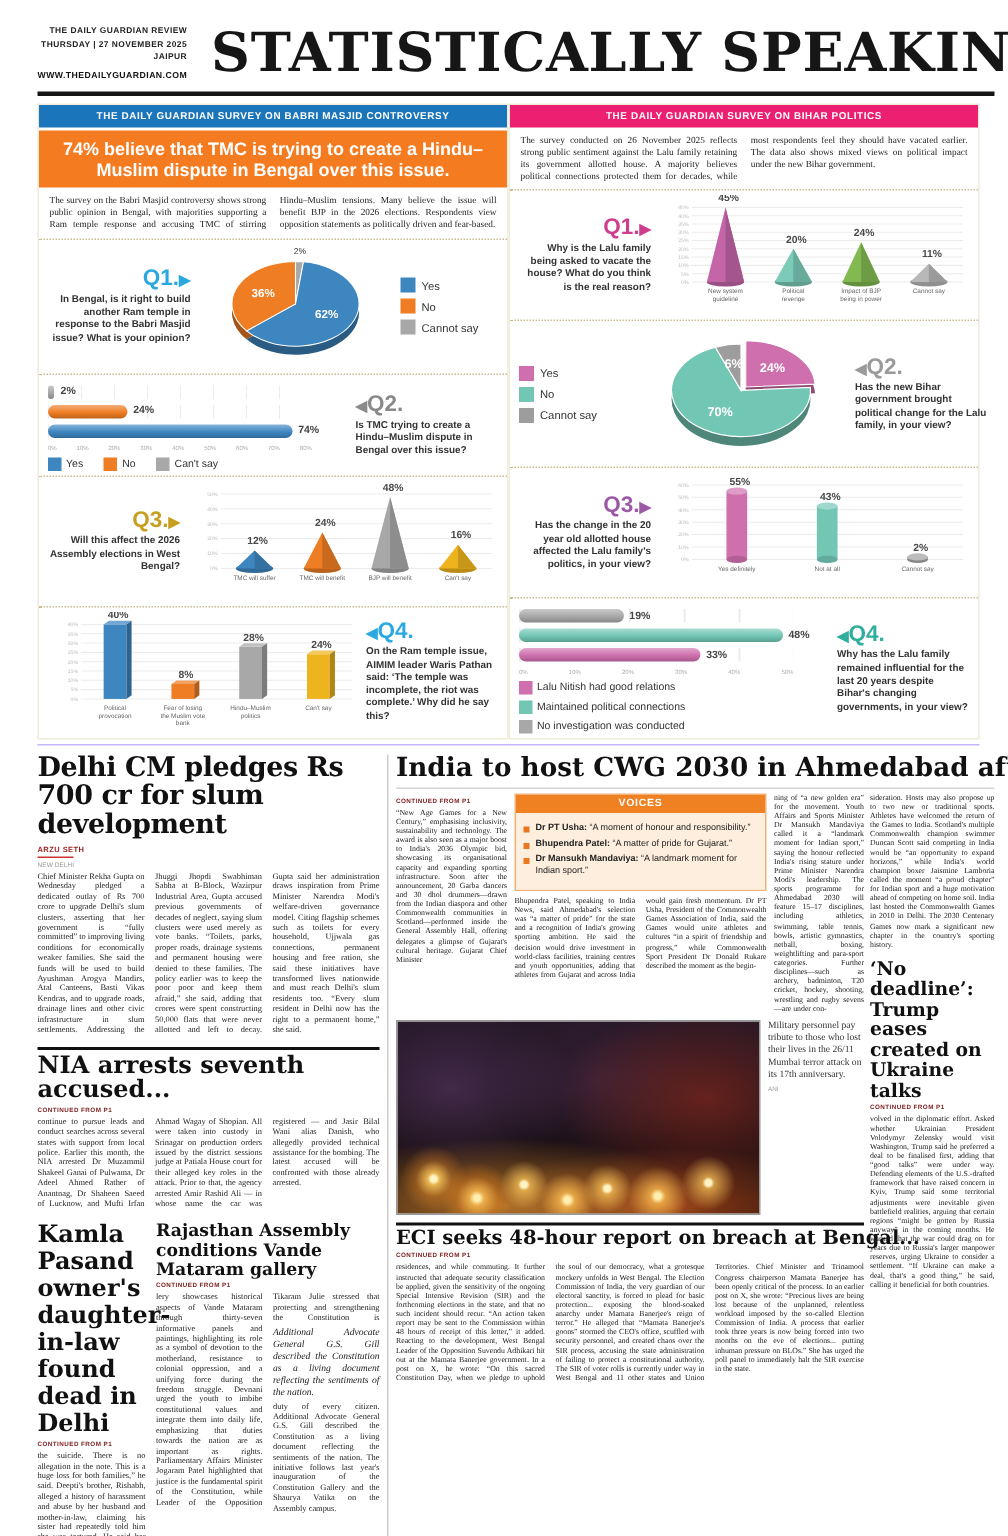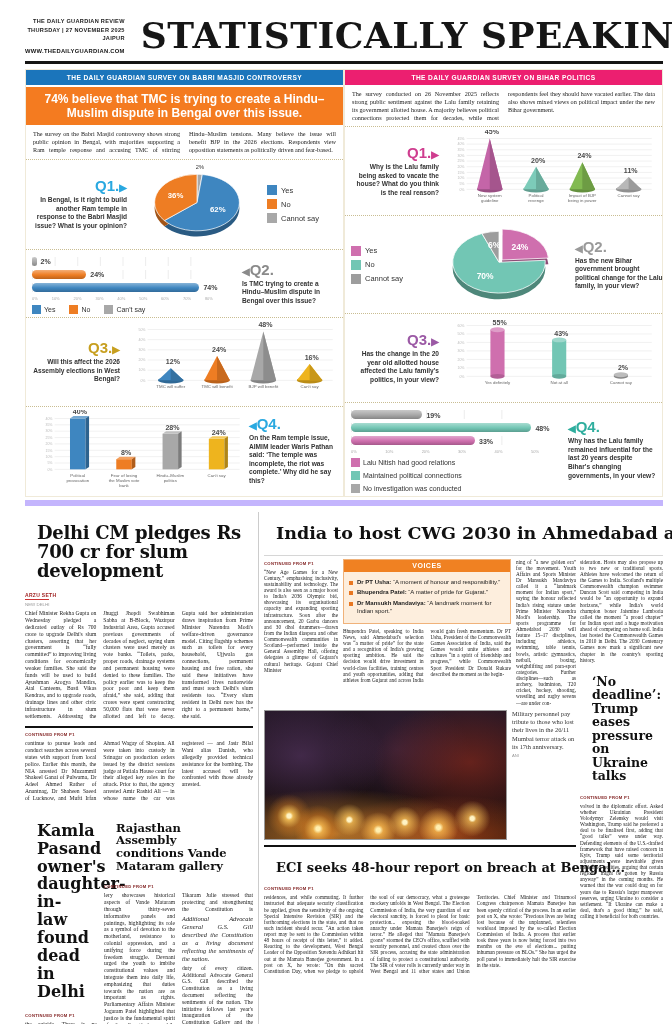--- a/index.html
+++ b/index.html
@@ -8,21 +8,21 @@
   
   .masthead{display:flex;align-items:flex-end;padding:14px 10px 2px 25px;}
   .mh-left{width:158px;font-family:"Liberation Sans",sans-serif;font-weight:bold;
            font-size:5.6px;line-height:1.5;color:#222;letter-spacing:.3px;}
   .mh-lines{text-align:right;}
   .mh-web{text-align:left;margin-top:5px;font-size:5.8px;color:#111;}
   .mh-title{margin:0 0 0 16px;font-family:"DejaVu Serif",serif;font-weight:600;
             font-size:36px;letter-spacing:.5px;color:#161616;white-space:nowrap;}
   .rule{height:3px;background:#151515;margin:3px 9px 0 25px;}
   
-  .surveys{display:flex;gap:0;margin:5px 9px 0 25px;border-bottom:6px solid #c4b5fd;padding-bottom:3px;}
+  .surveys{display:flex;gap:0;margin:5px 19px 0 25px;border-bottom:1px solid #c4b5fd;padding-bottom:3px;}
   .panel{flex:1;min-width:0;border:1px solid #f0ead9;background:#fff;}
   .kicker{font-family:"Liberation Sans",sans-serif;font-weight:bold;color:#fff;
           font-size:6.6px;letter-spacing:.4px;text-align:center;padding:4px 2px;}
   .kicker.babri{background:#1b75bb;}
   .kicker.bihar{background:#ec1f70;}
   .banner{font-family:"Liberation Sans",sans-serif;font-weight:bold;color:#fff;
           font-size:12px;line-height:1.18;text-align:center;padding:5px 10px;margin-top:2px;}
   .banner.babri{background:#f47b20;}
   .banner.bihar{background:#2bb3c7;}
   .intro{columns:2;column-gap:9px;font-size:6.2px;line-height:1.3;text-align:justify;
@@ -52,21 +52,21 @@
           font:bold 7px "Liberation Sans",sans-serif;color:#444;white-space:nowrap;}
   .hb-axis{display:flex;justify-content:space-between;margin:2px 24px 0 0;
            font:4px "Liberation Sans",sans-serif;color:#aaa;}
   .legend-h{display:flex;flex-wrap:wrap;gap:4px 14px;margin-top:4px;font-family:"Liberation Sans",sans-serif;}
   .legend-h .lg-item{font-size:7px;color:#333;display:inline-flex;align-items:center;}
   .legend-h .lg-item i{width:9px;height:9px;margin-right:3px;flex:none;}
   
   .bottom{display:flex;gap:5px;margin:6px 9px 0 25px;}
   .left-block{width:228px;flex:none;border-right:1px solid #ccc;padding-right:5px;}
   .right-block{flex:1;min-width:0;}
-  h2,h3,h4{font-family:"DejaVu Serif",serif;color:#111;margin:12px;}
+  h2,h3,h4{font-family:"DejaVu Serif",serif;color:#111;margin:0;}
   .delhi h2{font-size:18px;line-height:1.04;letter-spacing:-.3px;}
   .byline{margin:4px 0 3px 0;font-family:"Liberation Sans",sans-serif;}
   .by-name{display:block;font-size:5px;font-weight:bold;color:#9c1c1c;letter-spacing:.3px;}
   .by-city{display:block;font-size:4.4px;color:#999;margin-top:1px;}
   .by-rule{width:24px;height:1px;background:#c33;margin:1px 0 2px 0;}
   .t-body{font-size:5.6px;line-height:1.22;text-align:justify;color:#1a1a1a;}
   .cols-3{columns:3;column-gap:7px;}
   .cols-2{columns:2;column-gap:7px;}
   .continued{font:bold 4.2px "Liberation Sans",sans-serif;color:#7d1a1a;letter-spacing:.3px;
              margin:2px 0 3px 0;}
@@ -488,20 +488,21 @@
         <h2>Delhi CM pledges Rs 700 cr for slum development</h2>
         <div class="byline">
           <span class="by-name">ARZU SETH</span>
           <div class="by-rule"></div>
           <span class="by-city">NEW DELHI</span>
         </div>
         <div class="t-body cols-3">Chief Minister Rekha Gupta on Wednesday pledged a dedicated outlay of Rs 700 crore to upgrade Delhi's slum clusters, asserting that her government is “fully committed” to improving living conditions for economically weaker families. She said the funds will be used to build Ayushman Arogya Mandirs, Atal Canteens, Basti Vikas Kendras, and to upgrade roads, drainage lines and other civic infrastructure in slum settlements. Addressing the Jhuggi Jhopdi Swabhiman Sabha at B-Block, Wazirpur Industrial Area, Gupta accused previous governments of decades of neglect, saying slum clusters were used merely as vote banks. “Toilets, parks, proper roads, drainage systems and permanent housing were denied to these families. The policy earlier was to keep the poor poor and keep them afraid,” she said, adding that crores were spent constructing 50,000 flats that were never allotted and left to decay. Gupta said her administration draws inspiration from Prime Minister Narendra Modi's welfare-driven governance model. Citing flagship schemes such as toilets for every household, Ujjwala gas connections, permanent housing and free ration, she said these initiatives have transformed lives nationwide and must reach Delhi's slum residents too. “Every slum resident in Delhi now has the right to a permanent home,” she said.</div>
       </article>
 
       <article class="nia">
+        <h3>NIA arrests seventh accused...</h3>
         <div class="continued">CONTINUED FROM P1</div>
         <div class="t-body cols-3">continue to pursue leads and conduct searches across several states with support from local police. Earlier this month, the NIA arrested Dr Muzammil Shakeel Ganai of Pulwama, Dr Adeel Ahmed Rather of Anantnag, Dr Shaheen Saeed of Lucknow, and Mufti Irfan Ahmad Wagay of Shopian. All were taken into custody in Srinagar on production orders issued by the district sessions judge at Patiala House court for their alleged key roles in the attack. Prior to that, the agency arrested Amir Rashid Ali — in whose name the car was registered — and Jasir Bilal Wani alias Danish, who allegedly provided technical assistance for the bombing. The latest accused will be confronted with those already arrested.</div>
       </article>
 
       <div class="bottom-row">
         <article class="kamla">
           <h4>Kamla Pasand owner's daughter-in-law found dead in Delhi</h4>
           <div class="continued">CONTINUED FROM P1</div>
           <div class="t-body">the suicide. There is no allegation in the note. This is a huge loss for both families,” he said. Deepti's brother, Rishabh, alleged a history of harassment and abuse by her husband and mother-in-law, claiming his sister had repeatedly told him she was tortured. He said her relationship with Harpreet had been troubled for years and that he suspected foul play. “I just want justice,” he said. Police are continuing their investigation.</div>
         </article>
@@ -553,21 +554,21 @@
           <div class="eci">
             <h3>ECI seeks 48-hour report on breach at Bengal...</h3>
             <div class="continued">CONTINUED FROM P1</div>
             <div class="t-body cols-3">residences, and while commuting. It further instructed that adequate security classification be applied, given the sensitivity of the ongoing Special Intensive Revision (SIR) and the forthcoming elections in the state, and that no such incident should recur. “An action taken report may be sent to the Commission within 48 hours of receipt of this letter,” it added. Reacting to the development, West Bengal Leader of the Opposition Suvendu Adhikari hit out at the Mamata Banerjee government. In a post on X, he wrote: “On this sacred Constitution Day, when we pledge to uphold the soul of our democracy, what a grotesque mockery unfolds in West Bengal. The Election Commission of India, the very guardian of our electoral sanctity, is forced to plead for basic protection... exposing the blood-soaked anarchy under Mamata Banerjee's reign of terror.” He alleged that “Mamata Banerjee's goons” stormed the CEO's office, scuffled with security personnel, and created chaos over the SIR process, accusing the state administration of failing to protect a constitutional authority. The SIR of voter rolls is currently under way in West Bengal and 11 other states and Union Territories. Chief Minister and Trinamool Congress chairperson Mamata Banerjee has been openly critical of the process. In an earlier post on X, she wrote: “Precious lives are being lost because of the unplanned, relentless workload imposed by the so-called Election Commission of India. A process that earlier took three years is now being forced into two months on the eve of elections... putting inhuman pressure on BLOs.” She has urged the poll panel to immediately halt the SIR exercise in the state.</div>
           </div>
         </div>
 
         <div class="rail">
           <div class="t-body">sideration. Hosts may also propose up to two new or traditional sports. Athletes have welcomed the return of the Games to India. Scotland's multiple Commonwealth champion swimmer Duncan Scott said competing in India would be “an opportunity to expand horizons,” while India's world champion boxer Jaismine Lamboria called the moment “a proud chapter” for Indian sport and a huge motivation ahead of competing on home soil. India last hosted the Commonwealth Games in 2010 in Delhi. The 2030 Centenary Games now mark a significant new chapter in the country's sporting history.</div>
           <div class="trump">
-            <h3>‘No deadline’: Trump eases pressure on Ukraine talks</h3>
+            <h3>‘No deadline’: Trump eases created on Ukraine talks</h3>
             <div class="continued">CONTINUED FROM P1</div>
             <div class="t-body">volved in the diplomatic effort. Asked whether Ukrainian President Volodymyr Zelensky would visit Washington, Trump said he preferred a deal to be finalised first, adding that “good talks” were under way. Defending elements of the U.S.-drafted framework that have raised concern in Kyiv, Trump said some territorial adjustments were inevitable given battlefield realities, arguing that certain regions “might be gotten by Russia anyway” in the coming months. He warned that the war could drag on for years due to Russia's larger manpower reserves, urging Ukraine to consider a settlement. “If Ukraine can make a deal, that's a good thing,” he said, calling it beneficial for both countries.</div>
           </div>
         </div>
       </div>
     </section>
   </div>
 </div>
 
 </body></html>

